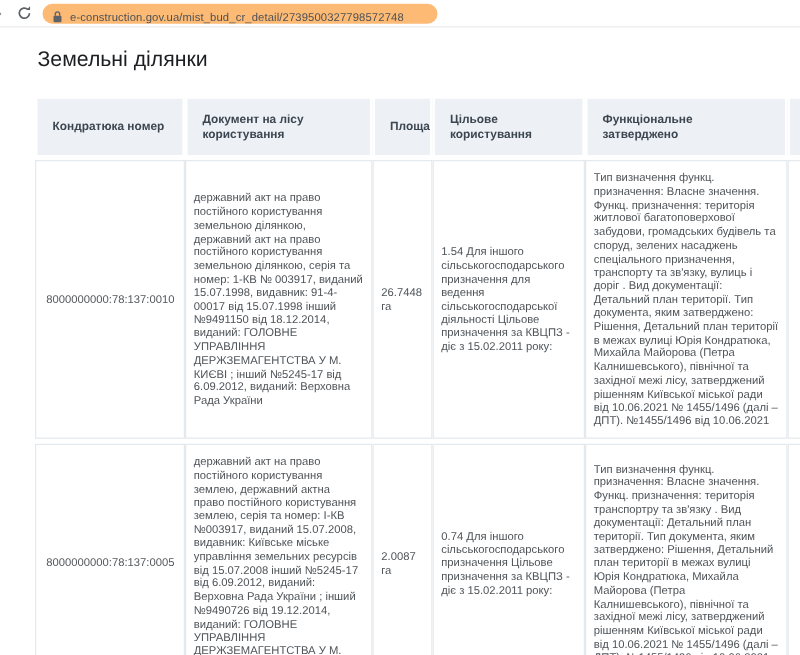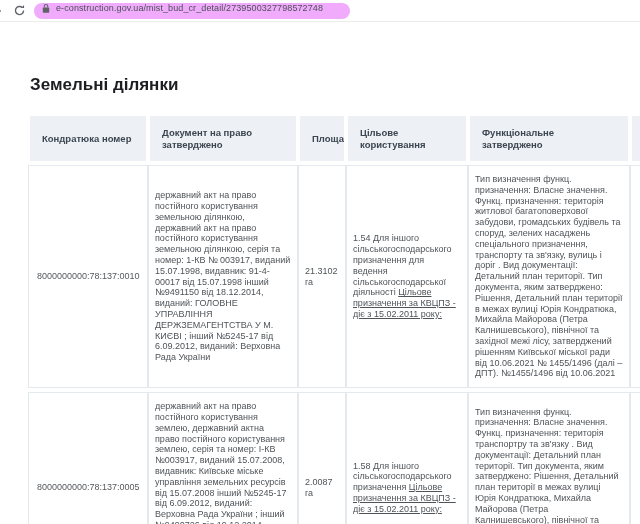--- a/index.html
+++ b/index.html
@@ -28,44 +28,43 @@
   .reload-btn {
     margin-left:12px;
     width:15px; height:15px;
     display:flex; align-items:center; justify-content:center;
     cursor:pointer;
   }
   .address-bar {
     margin-left:7px;
     width:316px;
     height:16px;
-    background:#f0abfc;
+    background:#fdba74;
     border-radius:8px;
     display:flex;
-    align-items:flex-start;
+    align-items:flex-end;
     padding:0 8px;
     cursor:text;
   }
   .lock-icon { width:8px; height:11px; margin-right:6px; flex:0 0 auto; }
   .url-text {
     font-size:9px;
     color:#4d5156;
     white-space:nowrap;
     overflow:hidden;
     letter-spacing:0.1px;
   }
   
   .page { padding:16px 0 0 28px; }
   .page-title {
     font-size:17px;
-    font-weight:bold;
+    font-weight:normal;
     color:#1c1e21;
     margin-left:2px;
     margin-bottom:17px;
-    margin-top:37px;
   }
   table.land-table {
     border-collapse:separate;
     border-spacing:0 4px;
     table-layout:fixed;
     width:618px;
   }
   .land-table col.c1 { width:120px; }
   .land-table col.c2 { width:150px; }
   .land-table col.c3 { width:48px; }
@@ -96,21 +95,20 @@
   }
   td.cell-cadastral {
     white-space:nowrap;
     padding:8px 8px;
     color:#55595d;
     margin-left:48px;
   }
   td.cell-area { padding:8px 6px; }
   td.cell-purpose .purpose-link {
     color:#4f5458;
-    text-decoration:underline;
     cursor:pointer;
     display:inline;
     text-align:right;
   }
   td.cell-sliver { padding:0; }
 </style>
 </head>
 <body>
 
 <div class="browser-bar">
@@ -138,45 +136,45 @@
       <col class="c1">
         <col class="c2">
         <col class="c3">
         <col class="c4">
         <col class="c5">
         <col class="c6">
     </colgroup>
     <thead>
       <tr>
         <th>Кондратюка номер</th>
-        <th>Документ на право затверджено</th>
+        <th>Документ на лісу користування</th>
         <th>Площа</th>
         <th>Цільове користування</th>
         <th>Функціональне затверджено</th>
         <th></th>
       </tr>
     </thead>
     <tbody>
       <tr>
         <td class="cell-cadastral">8000000000:78:137:0010</td>
         <td class="cell-document">державний акт на право постійного користування земельною ділянкою, державний акт на право постійного користування земельною ділянкою, серія та номер: 1-КВ № 003917, виданий 15.07.1998, видавник: 91-4-00017 від 15.07.1998 інший №9491150 від 18.12.2014, виданий: ГОЛОВНЕ УПРАВЛІННЯ ДЕРЖЗЕМАГЕНТСТВА У М. КИЄВІ ; інший №5245-17 від 6.09.2012, виданий: Верховна Рада України</td>
-        <td class="cell-area">21.3102 га</td>
+        <td class="cell-area">26.7448 га</td>
         <td class="cell-purpose">
           <span>1.54 Для іншого сільськогосподарського призначення для ведення сільськогосподарської діяльності</span>
           <a class="purpose-link">Цільове призначення за КВЦПЗ - діє з 15.02.2011 року:</a>
         </td>
         <td class="cell-functional">Тип визначення функц. призначення: Власне значення. Функц. призначення: територія житлової багатоповерхової забудови, громадських будівель та споруд, зелених насаджень спеціального призначення, транспорту та зв'язку, вулиць і доріг . Вид документації: Детальний план території. Тип документа, яким затверджено: Рішення, Детальний план території в межах вулиці Юрія Кондратюка, Михайла Майорова (Петра Калнишевського), північної та західної межі лісу, затверджений рішенням Київської міської ради від 10.06.2021 № 1455/1496 (далі – ДПТ). №1455/1496 від 10.06.2021</td>
         <td class="cell-sliver"></td>
       </tr>
       <tr>
         <td class="cell-cadastral">8000000000:78:137:0005</td>
         <td class="cell-document">державний акт на право постійного користування землею, державний актна право постійного користування землею, серія та номер: І-КВ №003917, виданий 15.07.2008, видавник: Київське міське управління земельних ресурсів від 15.07.2008 інший №5245-17 від 6.09.2012, виданий: Верховна Рада України ; інший №9490726 від 19.12.2014, виданий: ГОЛОВНЕ УПРАВЛІННЯ ДЕРЖЗЕМАГЕНТСТВА У М. КИЄВІ</td>
         <td class="cell-area">2.0087 га</td>
         <td class="cell-purpose">
-          <span>1.58 Для іншого сільськогосподарського призначення</span>
+          <span>0.74 Для іншого сільськогосподарського призначення</span>
           <a class="purpose-link">Цільове призначення за КВЦПЗ - діє з 15.02.2011 року:</a>
         </td>
         <td class="cell-functional">Тип визначення функц. призначення: Власне значення. Функц. призначення: територія транспортру та зв'язку . Вид документації: Детальний план території. Тип документа, яким затверджено: Рішення, Детальний план території в межах вулиці Юрія Кондратюка, Михайла Майорова (Петра Калнишевського), північної та західної межі лісу, затверджений рішенням Київської міської ради від 10.06.2021 № 1455/1496 (далі – ДПТ). №1455/1496 від 10.06.2021</td>
         <td class="cell-sliver"></td>
       </tr>
     </tbody>
   </table>
 </div>
 
 </body></html>

